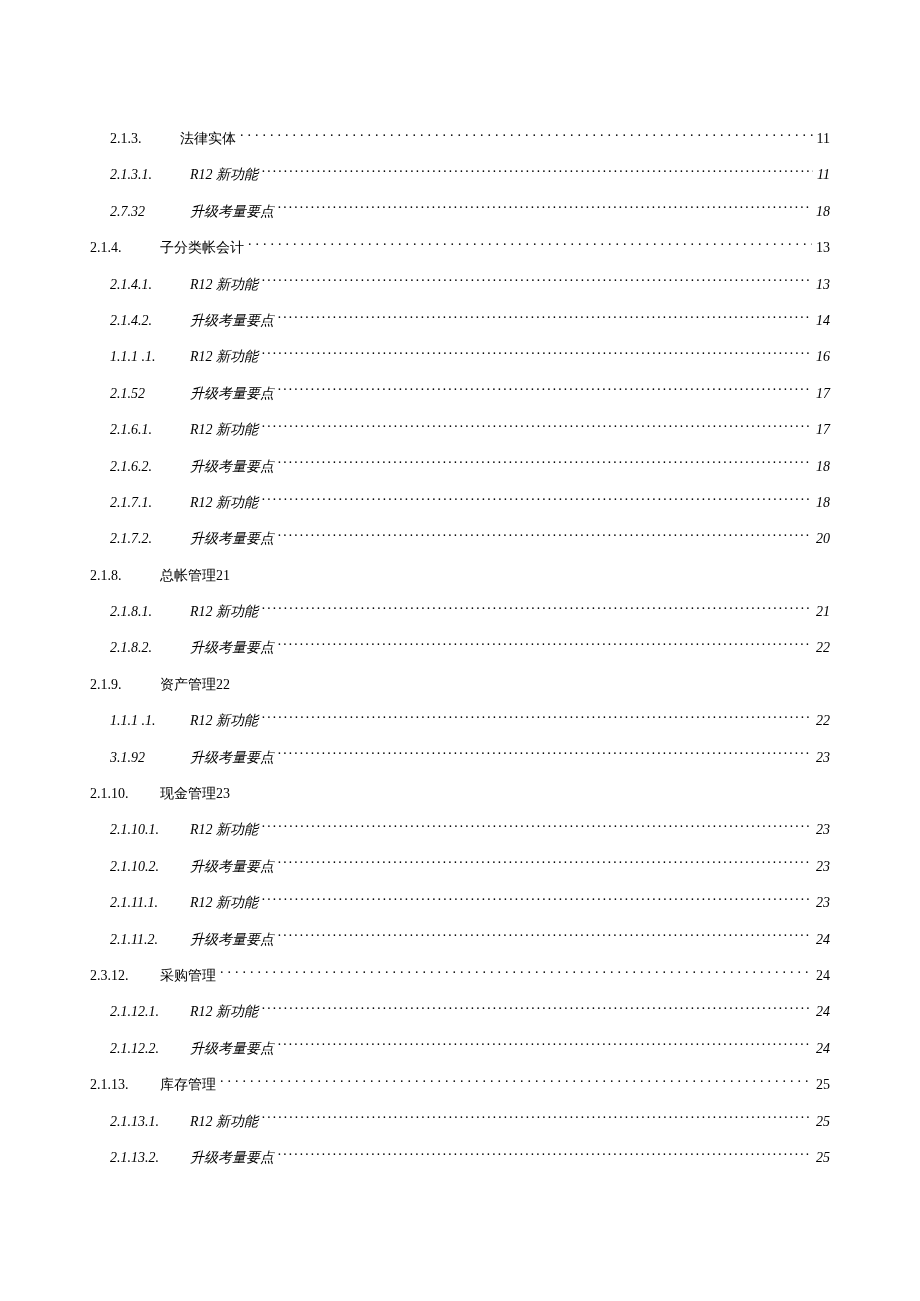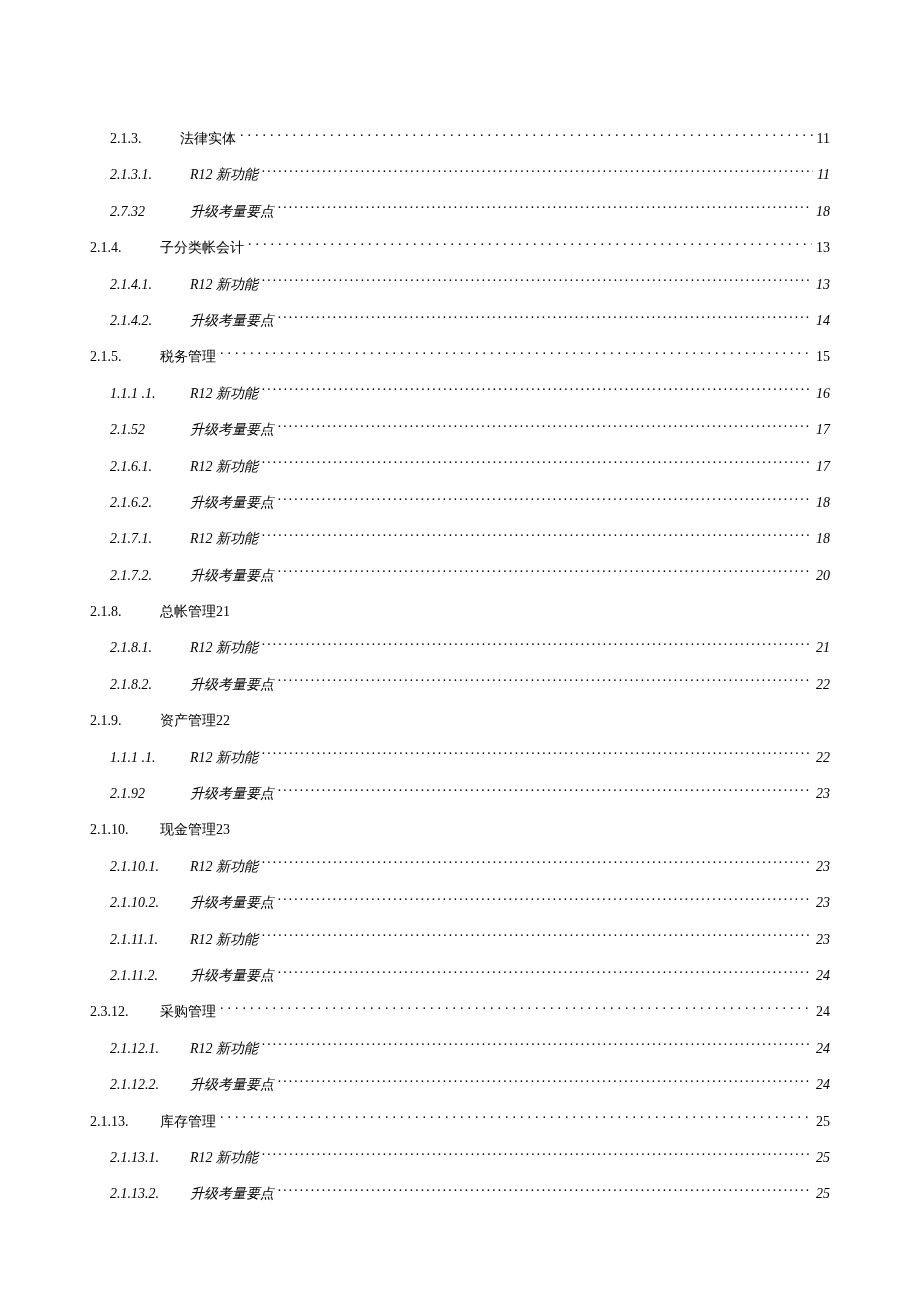--- a/index.html
+++ b/index.html
@@ -97,26 +97,20 @@
       <span class="toc-title">R12 新功能</span>
       <span class="toc-leader"></span>
       <span class="toc-page">13</span>
     </li>
     <li class="toc-row level-1">
       <span class="toc-num">2.1.4.2.</span>
       <span class="toc-title">升级考量要点</span>
       <span class="toc-leader"></span>
       <span class="toc-page">14</span>
     </li>
-    <li class="toc-row level-0">
-      <span class="toc-num">2.1.5.</span>
-      <span class="toc-title">税务管理</span>
-      <span class="toc-leader"></span>
-      <span class="toc-page">15</span>
-    </li>
     <li class="toc-row level-1">
       <span class="toc-num">1.1.1  .1.</span>
       <span class="toc-title">R12 新功能</span>
       <span class="toc-leader"></span>
       <span class="toc-page">16</span>
     </li>
     <li class="toc-row level-1">
       <span class="toc-num">2.1.52</span>
       <span class="toc-title">升级考量要点</span>
       <span class="toc-leader"></span>
@@ -170,21 +164,21 @@
       <span class="toc-leader"></span>
       <span class="toc-page"></span>
     </li>
     <li class="toc-row level-1">
       <span class="toc-num">1.1.1  .1.</span>
       <span class="toc-title">R12 新功能</span>
       <span class="toc-leader"></span>
       <span class="toc-page">22</span>
     </li>
     <li class="toc-row level-1">
-      <span class="toc-num">2.1.92</span>
+      <span class="toc-num">3.1.92</span>
       <span class="toc-title">升级考量要点</span>
       <span class="toc-leader"></span>
       <span class="toc-page">23</span>
     </li>
     <li class="toc-row level-0 no-leader">
       <span class="toc-num">2.1.10.</span>
       <span class="toc-title">现金管理23</span>
       <span class="toc-leader"></span>
       <span class="toc-page"></span>
     </li>

